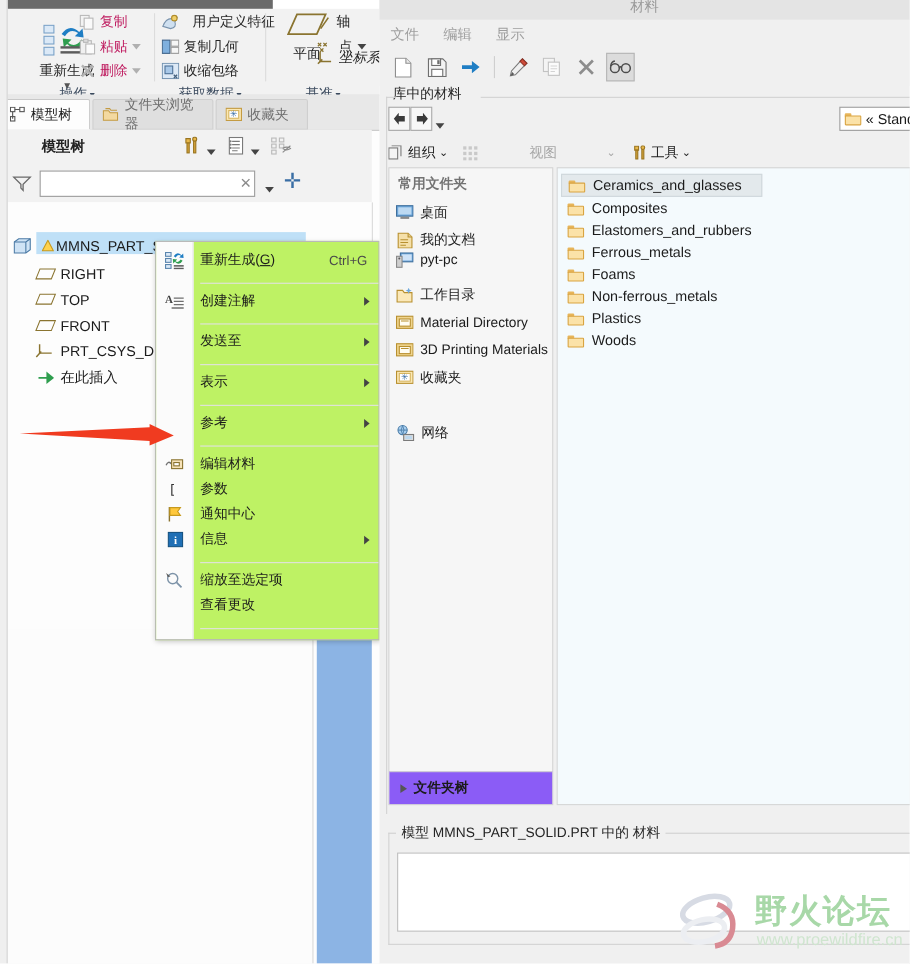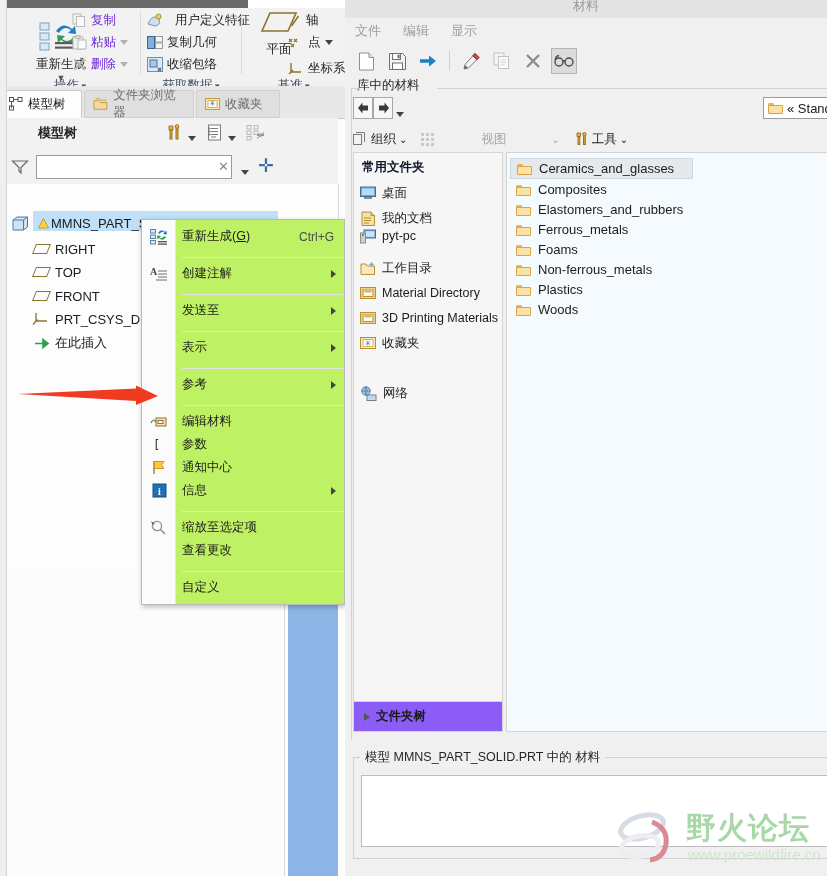--- a/index.html
+++ b/index.html
@@ -16,21 +16,21 @@
 
   
   #ribbon{position:absolute;left:0;top:0;width:345px;height:86px;background:#f2f2f2;border-bottom:1px solid #e3e3e3;}
   #ribbon-topstrip{position:absolute;left:0;top:0;width:345px;height:8px;background:#ffffff;}
   #ribbon-topstrip .tabmark{position:absolute;top:0;height:8px;background:#6a6a6a;}
   .rb-group{position:absolute;top:8px;height:60px;}
   .rb-sep{position:absolute;top:12px;width:1px;height:62px;background:#dcdcdc;}
   .rb-foot{position:absolute;top:68px;height:18px;line-height:18px;text-align:center;font-size:12.5px;color:#3b4a5e;}
   .rb-foot .car{font-size:9px;color:#3b4a5e;}
   .rb-item{position:absolute;display:flex;align-items:center;gap:4px;font-size:12.5px;color:#262626;white-space:nowrap;}
-  .rb-item.dim{color:#6d28d9;}
+  .rb-item.dim{color:#be185d;}
   .ico{display:inline-block;flex:0 0 auto;position:relative;}
 
   
   #regen-btn{position:absolute;left:20px;top:10px;width:82px;height:72px;text-align:center;}
   #regen-label{position:absolute;left:0;top:38px;width:82px;font-size:12.5px;color:#262626;}
   #regen-caret{position:absolute;left:0;top:55px;width:82px;font-size:9px;color:#555;}
 
   
   #tree-tabs{position:absolute;left:0;top:86px;width:345px;height:32px;background:#e8e8e8;border-bottom:1px solid #c9c9c9;}
   .ttab{position:absolute;top:4px;height:28px;display:flex;align-items:center;gap:5px;padding:0 8px;font-size:12.5px;box-sizing:border-box;}
@@ -94,21 +94,21 @@
   #path-text{font-size:13px;color:#1b1b1b;white-space:nowrap;}
 
   
   #org-row{position:absolute;left:353px;top:128px;height:22px;display:flex;align-items:center;gap:14px;font-size:12.5px;}
   .orgitem{display:flex;align-items:center;gap:3px;}
   .orgitem.dim{color:#a6a6a6;gap:45px;}
   .vcar{font-size:10px;}
 
   
   #fav-panel{position:absolute;left:353px;top:152px;width:150px;height:580px;background:#f6f6f6;border:1px solid #d4d4d4;box-sizing:border-box;}
-  #fav-title{position:absolute;left:8px;top:6px;font-weight:bold;font-size:12.5px;color:#0f172a;}
+  #fav-title{position:absolute;left:8px;top:6px;font-weight:bold;font-size:12.5px;color:#737373;}
   .fav-item{position:absolute;left:6px;height:22px;display:flex;align-items:center;gap:6px;font-size:12.5px;white-space:nowrap;}
   #fav-footer{position:absolute;left:0;bottom:0;width:148px;height:30px;border-top:1px solid #d4d4d4;background:#8b5cf6;display:flex;align-items:center;gap:6px;padding-left:10px;box-sizing:border-box;font-weight:bold;font-size:12.5px;}
   .tri-r{width:0;height:0;border-top:4.5px solid transparent;border-bottom:4.5px solid transparent;border-left:6px solid #555;}
 
   
   #list-panel{position:absolute;left:506px;top:152px;width:330px;height:580px;background:#f4fafd;border:1px solid #d4d4d4;box-sizing:border-box;overflow:hidden;}
   .list-item{position:absolute;left:3px;width:324px;height:21px;display:flex;align-items:center;gap:7px;padding-left:6px;box-sizing:border-box;font-size:13px;white-space:nowrap;}
   .list-item.sel{background:#e3e9ec;border:1px solid #cfd8dc;box-sizing:border-box;width:183px;}
   #mm-legend{position:absolute;left:360px;top:749px;background:#f0f0f0;padding:0 5px;font-size:12.5px;color:#262626;}
   #mm-box{position:absolute;left:361px;top:775px;width:472px;height:72px;background:#fff;border:1px solid #bdbdbd;box-sizing:border-box;}
@@ -235,21 +235,21 @@
             <g stroke="#8a7430" stroke-width="1.2">
               <path d="M1 3 l3 3 M4 3 l-3 3"></path>
               <path d="M6 3 l3 3 M9 3 l-3 3"></path>
               <path d="M3 8 l3 3 M6 8 l-3 3"></path>
             </g>
           </svg>
           <span>点</span>
           <span class="caret-dn"></span>
         </div>
 
-        <div class="rb-item" style="left:46px;top:52px;">
+        <div class="rb-item" style="left:46px;top:36px;font-style:italic;">
           <svg class="ico" width="16" height="14" viewBox="0 0 16 14">
             <path d="M3 1 L3 10 L13 10" stroke="#8a7430" stroke-width="1.4" fill="none"></path>
             <path d="M1 12 L5 8" stroke="#8a7430" stroke-width="1.4"></path>
           </svg>
           <span>坐标系</span>
         </div>
         <div class="rb-foot" style="left:0;width:103px;">
           <span>基准</span><span class="car"> ▾</span>
         </div>
       </div>
@@ -482,23 +482,20 @@
         </svg>
       </span>
       <span class="lbl">缩放至选定项</span>
     </div>
     <div class="ctx-item">
       <span class="lbl">查看更改</span>
     </div>
     <div class="ctx-pad"></div>
     <div class="ctx-sep"></div>
 
-    <div class="ctx-item">
-      <span class="lbl">自定义</span>
-    </div>
     <div class="ctx-pad"></div>
   </div>
 
   <svg id="red-arrow" viewBox="0 0 150 22">
     <path d="M0 9 L118 3.5 L118 0.5 L140 11 L118 20 L118 16 Z" fill="#f03b20"></path>
   </svg>
 
   <div id="right-pane">
     <div id="dlg-title">材料</div>
 

